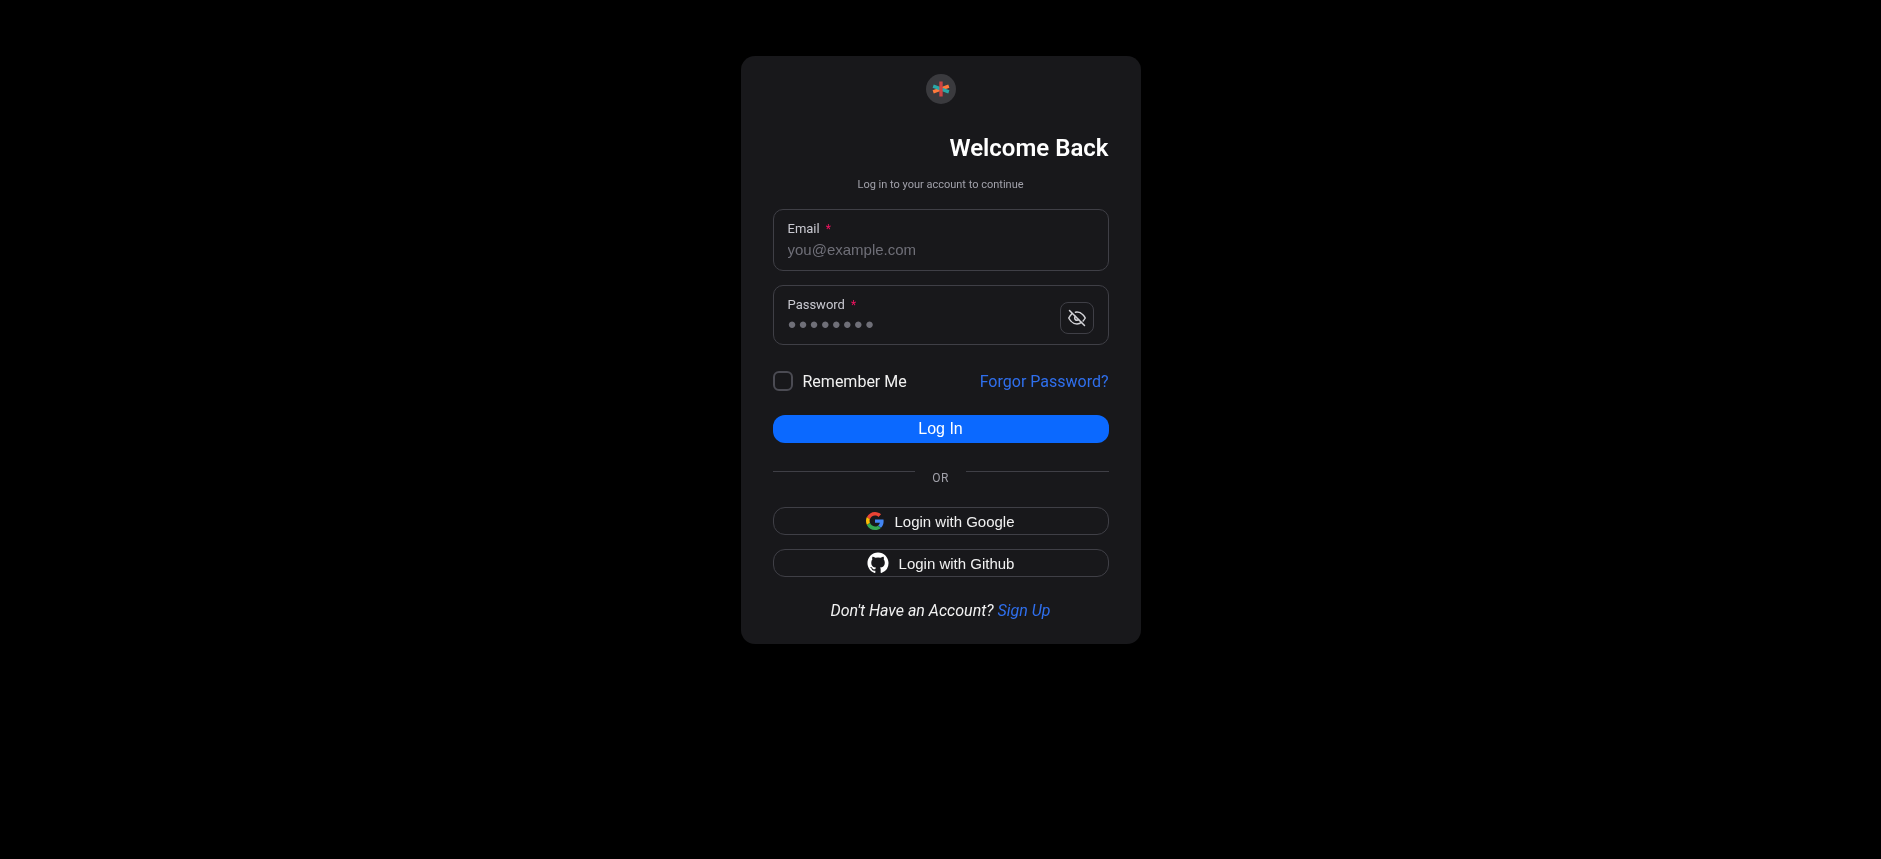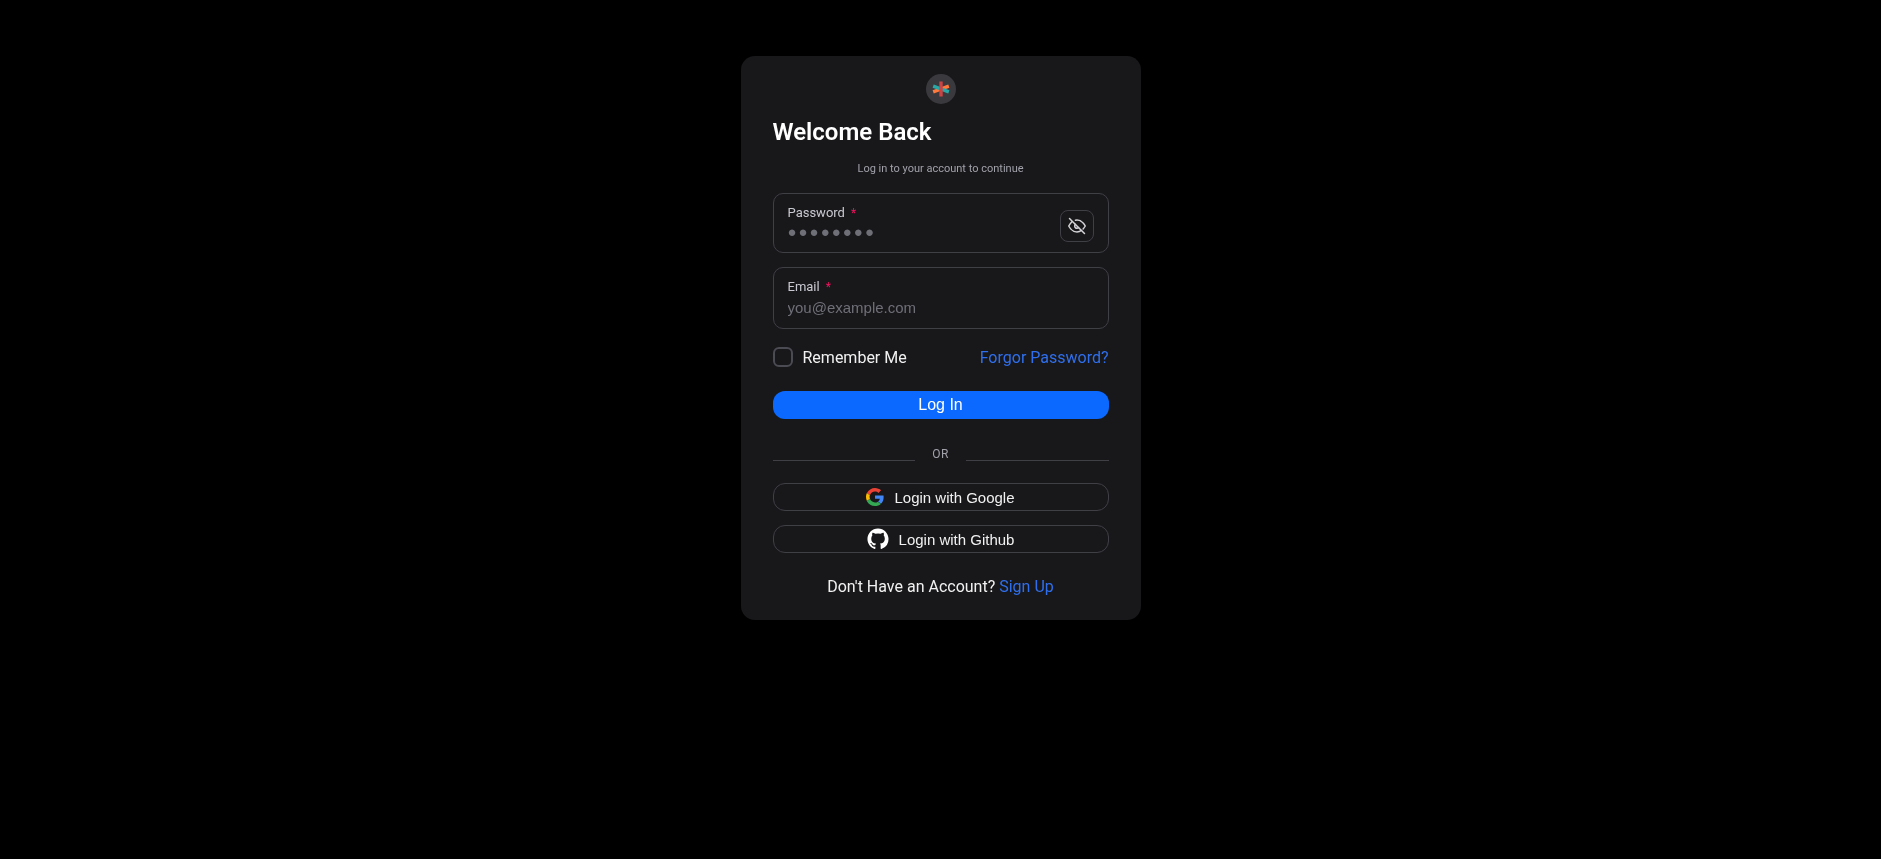--- a/index.html
+++ b/index.html
@@ -23,21 +23,21 @@
       flex-direction: column;
       gap: 14px;
     }
     .logo-wrap { display:flex; justify-content:center; }
     .logo {
       width: 30px; height: 30px; border-radius: 50%;
       background: #3a3a3e;
       display:flex; align-items:center; justify-content:center;
       overflow:hidden;
     }
-    .title { font-size: 24px; font-weight: 600; text-align:left; color:#fff; margin-top: 0; }
+    .title { font-size: 24px; font-weight: 600; text-align:right; color:#fff; margin-top: 16px; }
     .subtitle { font-size: 11px; color:#a1a1aa; text-align:center; margin-top: 2px; margin-bottom: 4px; }
     .field {
       position: relative;
       border: 1px solid #3f3f46;
       border-radius: 10px;
       padding: 8px 14px 10px 14px;
       display:flex; flex-direction:column; gap:2px;
     }
     .field .row { display:flex; align-items:center; gap:10px; }
     .label { font-size: 13px; color:#c9c9d1; }
@@ -47,44 +47,44 @@
       color:#f1f1f1; font-size: 15px; width:100%;
       padding: 2px 0;
     }
     .input::placeholder { color:#6f6f78; }
     .eye-btn {
       width: 34px; height: 32px; border-radius: 8px;
       border: 1px solid #3f3f46; background: #18181b;
       display:flex; align-items:center; justify-content:center;
       cursor:pointer;
     }
-    .row-between { display:flex; align-items:flex-end; justify-content:space-between; margin-top: 4px; }
+    .row-between { display:flex; align-items:flex-end; justify-content:space-between; margin-top: 12px; }
     .check-wrap { display:flex; align-items:center; gap:10px; }
     .checkbox {
       width:20px; height:20px; border-radius:6px; border:2px solid #4b4b53;
       background: transparent; cursor:pointer;
     }
     .check-label { font-size:16px; color:#f1f1f1; }
     .link { color:#2f6fed; font-size:16px; cursor:pointer; text-decoration:none; }
     .primary-btn {
       margin-top: 10px;
       width:100%; height:28px; border:none; border-radius:12px;
       background:#0b69ff; color:#fff; font-size:16px; font-weight:500;
       cursor:pointer;
     }
-    .or-wrap { display:flex; align-items:flex-end; gap:17px; margin: 14px 0 8px 0; }
+    .or-wrap { display:flex; align-items:flex-start; gap:17px; margin: 14px 0 8px 0; }
     .or-line { flex:1; height:1px; background:#3f3f46; }
     .or-text { font-size:12px; color:#a1a1aa; letter-spacing:0.5px; }
     .social-btn {
       width:100%; height:28px; border-radius:12px;
       border:1px solid #3f3f46; background:transparent; color:#f1f1f1;
       display:flex; align-items:center; justify-content:center; gap:10px;
       font-size:15px; cursor:pointer;
     }
-    .footer { text-align:center; font-size:16px; margin-top:10px; }
+    .footer { text-align:center; font-size:16px; margin-top:10px;font-style:italic; }
     .footer .link { font-size:16px; }
     .gicon { width:18px; height:18px; }
     .ghicon { width:22px; height:22px; }
     .logo svg { width:20px; height:20px; }
   </style>
 </head>
 <body>
 
 <div class="card">
   <div class="logo-wrap">
@@ -93,45 +93,45 @@
         <rect x="2" y="10" width="20" height="4" fill="#ff7a3c" transform="rotate(-20 12 12)"></rect>
         <rect x="2" y="10" width="20" height="4" fill="#2aa8a8" transform="rotate(20 12 12)"></rect>
         <rect x="10" y="3" width="4" height="18" fill="#c44"></rect>
       </svg>
     </div>
   </div>
   <h1 class="title">Welcome Back</h1>
   <p class="subtitle">Log in to your account to continue</p>
 
   <label class="field">
+    <span>
+      <span class="label">Email</span>
+      <span class="req">*</span>
+    </span>
+    <input class="input" type="email" placeholder="you@example.com" style="">
+  </label>
+
+  <label class="field">
     <div class="row" style="justify-content:space-between; align-items:flex-end;">
       <div style="display:flex; flex-direction:column; flex:1;">
         <span>
           <span class="label">Password</span>
           <span class="req">*</span>
         </span>
         <input class="input" type="password" autocomplete="off" style="letter-spacing: 2px;" placeholder="●●●●●●●●">
       </div>
       <button type="button" class="eye-btn">
         <svg width="18" height="18" viewBox="0 0 24 24" fill="none" stroke="#d4d4d8" stroke-width="2" stroke-linecap="round" stroke-linejoin="round">
           <path d="M17.94 17.94A10.94 10.94 0 0 1 12 20C5 20 1 12 1 12a20.11 20.11 0 0 1 4.22-5.66"></path>
           <path d="M9.9 4.24A10.94 10.94 0 0 1 12 4c7 0 11 8 11 8a20.16 20.16 0 0 1-2.85 3.94"></path>
           <path d="M14.12 14.12A3 3 0 1 1 9.88 9.88"></path>
           <line x1="2" y1="2" x2="22" y2="22"></line>
         </svg>
       </button>
     </div>
-  </label>
-
-  <label class="field">
-    <span>
-      <span class="label">Email</span>
-      <span class="req">*</span>
-    </span>
-    <input class="input" type="email" placeholder="you@example.com" style="">
   </label>
 
   <div class="row-between">
     <label class="check-wrap">
       <span class="checkbox" role="checkbox" aria-checked="false"></span>
       <span class="check-label">Remember Me</span>
     </label>
     <a href="#" class="link">Forgor Password?</a>
   </div>
 

